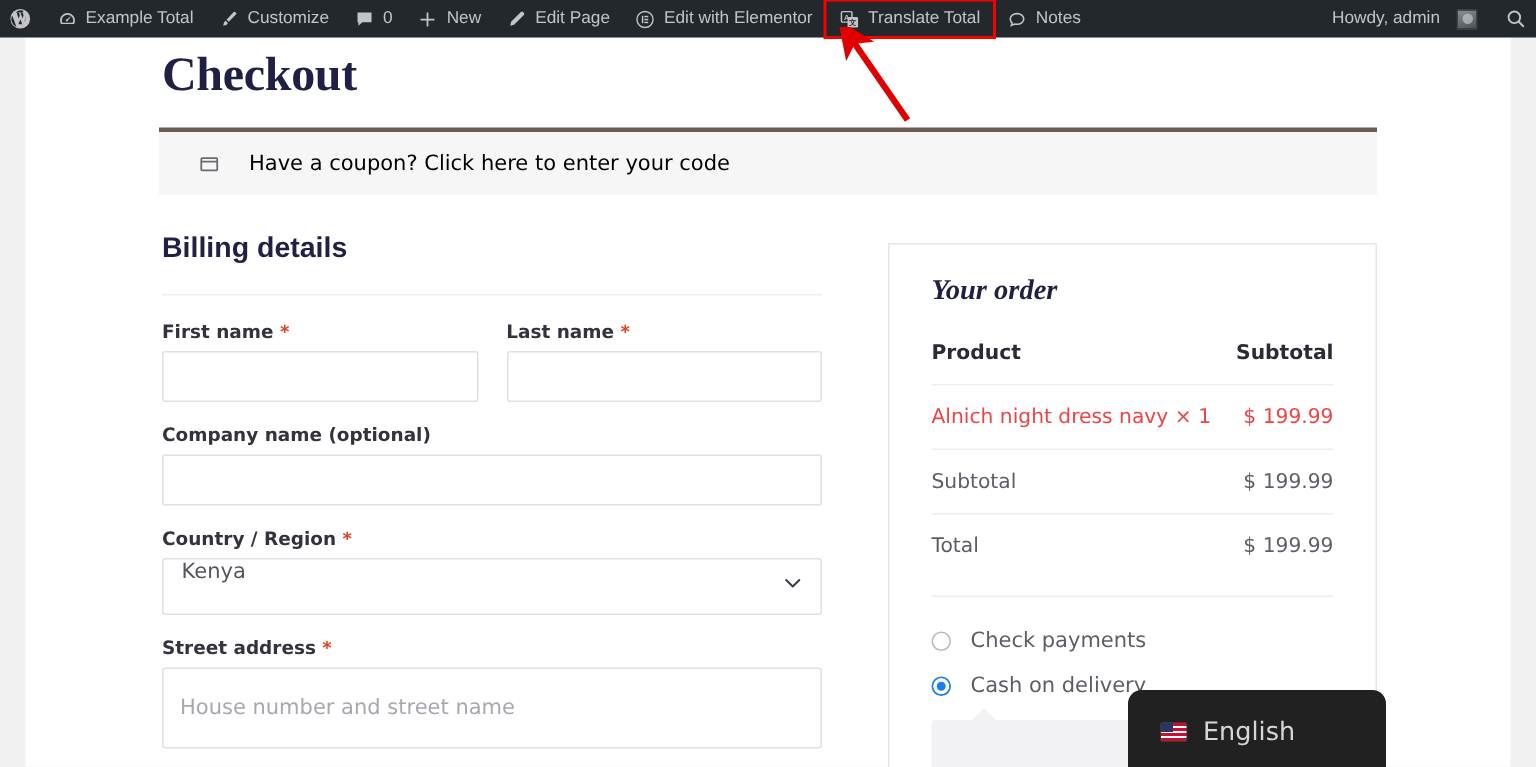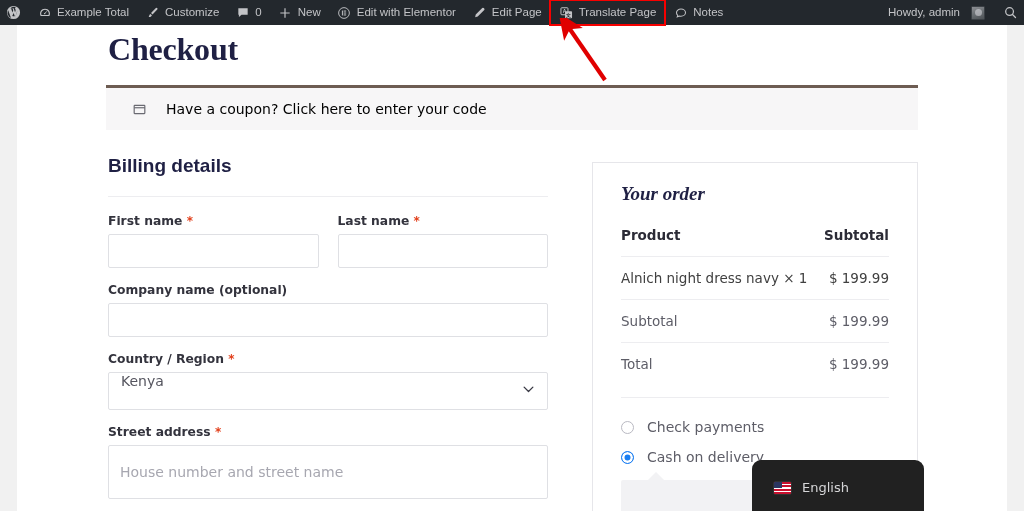--- a/index.html
+++ b/index.html
@@ -155,21 +155,21 @@
     font-style: italic;
   }
   #order-table { width: 100%; border-collapse: collapse;
                  font-family: "DejaVu Sans", sans-serif; }
   #order-table th {
     text-align: left; font-size: 13.5px; font-weight: 700;
     color: #2b2b36; padding: 0 0 13px 0;
   }
   #order-table th.amt, #order-table td.amt { text-align: right; }
   #order-table td {
-    font-size: 13.5px; color: #404040;
+    font-size: 13.5px; color: #ef4444;
     padding: 13px 0 13px 0;
     border-top: 1px solid #ededf0;
   }
   #order-table tr.totals td { color: #5d5d67; }
 
   
   #payment-methods { margin-top: 12px; border-top: 1px solid #ededf0; padding-top: 14px; }
   .pay-row { display: flex; align-items: center; gap: 13px; height: 30px; cursor: pointer; }
   .radio {
     width: 13px; height: 13px; border-radius: 50%;
@@ -197,21 +197,21 @@
     position: absolute; left: 752px; top: 460px;
     width: 172px; height: 55px;
     background: #212121;
     border-radius: 9px 9px 0 0;
     display: flex; align-items: center;
     padding-left: 22px;
     z-index: 50;
     cursor: pointer;
   }
   #lang-widget .lang-label {
-    color: #d6d6d8; font-size: 13px; margin-left: 11px;
+    color: #d6d6d8; font-size: 17px; margin-left: 11px;
     font-family: "DejaVu Sans", sans-serif;
   }
   .flag {
     width: 17px; height: 12px; position: relative;
     border-radius: 1px; overflow: hidden; flex: 0 0 17px;
     background: repeating-linear-gradient(to bottom,
       #c8102e 0 1.7px, #ffffff 1.7px 3.4px);
     box-shadow: 0 0 0 .5px rgba(255,255,255,.15);
   }
   .flag::before {
@@ -268,50 +268,50 @@
       <span class="ab-icon">
         <svg width="14" height="14" viewBox="0 0 24 24" fill="currentColor">
           <path d="M11 4h2v7h7v2h-7v7h-2v-7H4v-2h7V4Z"></path>
         </svg>
       </span>
       <span class="ab-label">New</span>
     </div>
 
     <div class="ab-item">
       <span class="ab-icon">
+        <svg width="14" height="14" viewBox="0 0 24 24" fill="currentColor">
+          <path d="M17.6 3.5 6.4 14.7l-1 4.4 4.4-1L21 6.9a1.8 1.8 0 0 0-.1-2.5l-.8-.8a1.8 1.8 0 0 0-2.5-.1Z"></path>
+        </svg>
+      </span>
+      <span class="ab-label">Edit Page</span>
+    </div>
+
+    <div class="ab-item">
+      <span class="ab-icon">
         <svg width="14" height="14" viewBox="0 0 24 24">
           <circle cx="12" cy="12" r="9.2" fill="none" stroke="currentColor" stroke-width="1.6"></circle>
           <rect x="8.4" y="7.8" width="1.7" height="8.4" fill="currentColor"></rect>
           <rect x="11.3" y="7.8" width="4.4" height="1.7" fill="currentColor"></rect>
           <rect x="11.3" y="11.2" width="4.4" height="1.7" fill="currentColor"></rect>
           <rect x="11.3" y="14.5" width="4.4" height="1.7" fill="currentColor"></rect>
         </svg>
       </span>
       <span class="ab-label">Edit with Elementor</span>
     </div>
 
-    <div class="ab-item">
-      <span class="ab-icon">
-        <svg width="14" height="14" viewBox="0 0 24 24" fill="currentColor">
-          <path d="M17.6 3.5 6.4 14.7l-1 4.4 4.4-1L21 6.9a1.8 1.8 0 0 0-.1-2.5l-.8-.8a1.8 1.8 0 0 0-2.5-.1Z"></path>
-        </svg>
-      </span>
-      <span class="ab-label">Edit Page</span>
-    </div>
-
     <div class="ab-item" id="translate-page-item">
       <span class="ab-icon">
         <svg width="15" height="14" viewBox="0 0 24 24">
           <rect x="2.5" y="3" width="12" height="12" rx="1.4" fill="none" stroke="currentColor" stroke-width="1.7"></rect>
           <text x="8.5" y="12.4" font-size="8.5" font-family="'Liberation Sans',sans-serif" font-weight="700" fill="currentColor" text-anchor="middle">A</text>
           <rect x="9.5" y="9" width="12" height="12" rx="1.4" fill="currentColor"></rect>
           <text x="15.5" y="18.5" font-size="8.5" font-family="'Liberation Sans',sans-serif" font-weight="700" fill="#23282d" text-anchor="middle">文</text>
         </svg>
       </span>
-      <span class="ab-label">Translate Page</span>
+      <span class="ab-label">Translate Total</span>
     </div>
 
     <div class="ab-item">
       <span class="ab-icon">
         <svg width="14" height="14" viewBox="0 0 24 24" fill="none" stroke="currentColor" stroke-width="1.8">
           <path d="M4.3 11.4c0-3.4 3.4-6.1 7.7-6.1s7.7 2.7 7.7 6.1-3.4 6.1-7.7 6.1a10 10 0 0 1-2.6-.33L5.6 18.7l.9-2.6a6.6 6.6 0 0 1-2.2-4.7Z"></path>
         </svg>
       </span>
       <span class="ab-label">Notes</span>
     </div>

